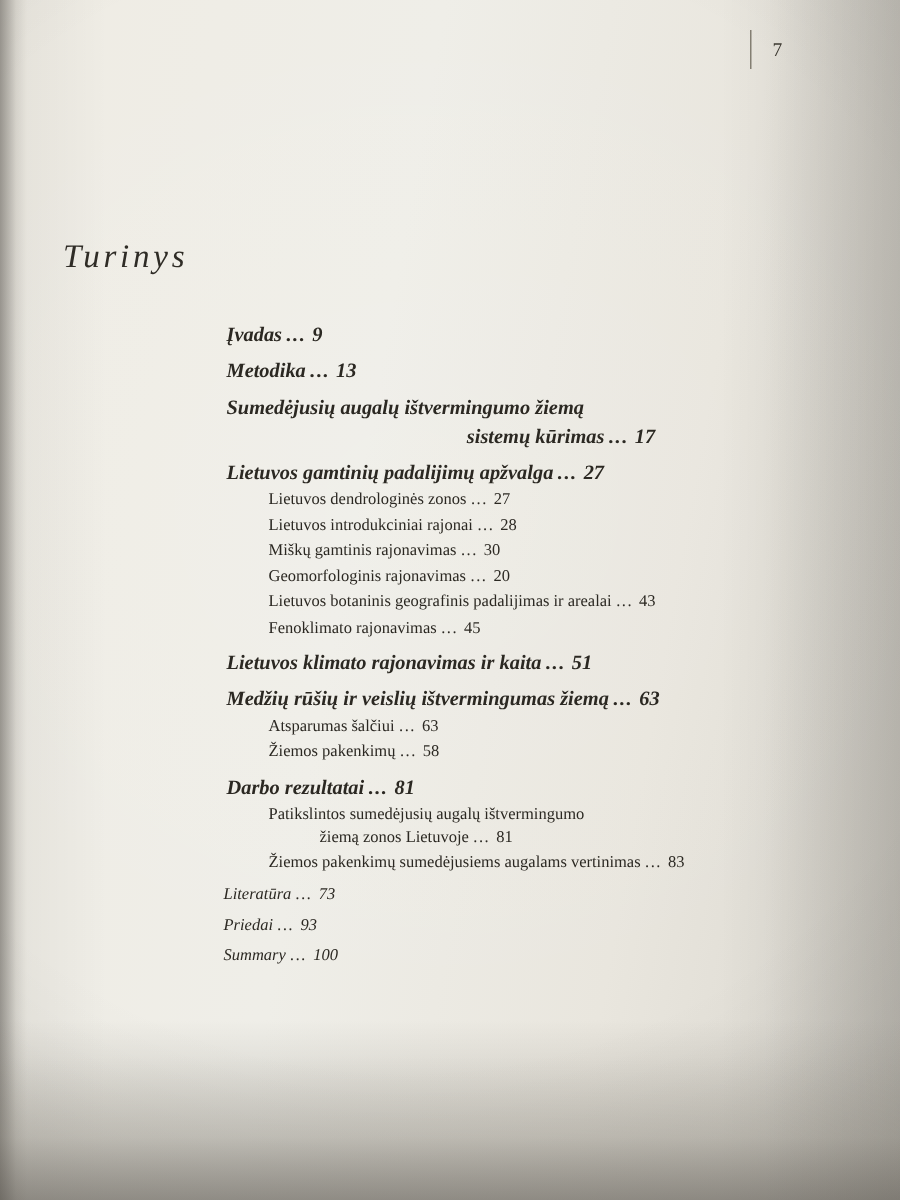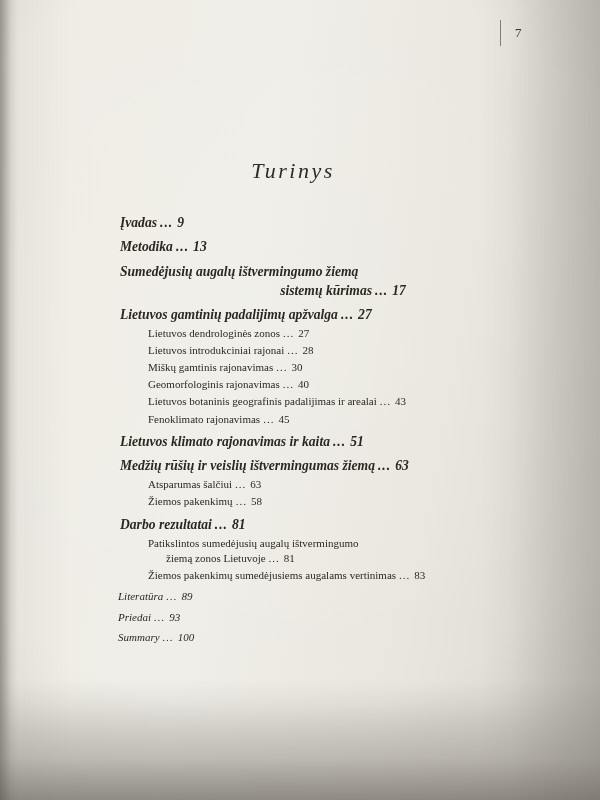--- a/index.html
+++ b/index.html
@@ -79,34 +79,33 @@
     color: #3a372f;
     letter-spacing: 0.5px;
   }
 
   
   .toc-title {
     position: absolute;
     top: 158px;
     left: 0;
     width: 544px;
-    text-align: center;
     font-style: italic;
     font-size: 22px;
     letter-spacing: 2.5px;
     color: #2f2c26;
     padding-left: 42px;
     box-sizing: border-box;
   }
 
   
   .toc {
     position: absolute;
     top: 208px;
-    left: 120px;
+    left: 151px;
     width: 430px;
   }
   .toc-entry {
     display: block;
     color: #2b2822;
     font-size: 11px;
     line-height: 1.42;
     margin-bottom: 1.5px;
     white-space: normal;
   }
@@ -131,21 +130,21 @@
   .dots {
     letter-spacing: 1px;
     padding: 0 4px 0 3px;
   }
   .pg {
     font-weight: inherit;
     font-style: inherit;
   }
   .wrap {
     display: block;
-    margin-left: 18px;
+    margin-left: 34px;
   }
   .lvl-1 .wrap { margin-left: 16px; text-align: center; }
 </style>
 </head>
 <body>
 
 <div class="photo">
   <div class="paper"></div>
   <div class="gutter"></div>
 
@@ -157,30 +156,30 @@
   <div class="toc-title">Turinys</div>
 
   <div class="toc" id="toc-list">
       <div class="toc-entry lvl-1"><span>Įvadas</span><span class="dots">...</span><span class="pg">9</span></div>
       <div class="toc-entry lvl-1"><span>Metodika</span><span class="dots">...</span><span class="pg">13</span></div>
       <div class="toc-entry lvl-1"><span>Sumedėjusių augalų ištvermingumo žiemą</span><span class="wrap">sistemų kūrimas<span class="dots">...</span><span class="pg">17</span></span></div>
       <div class="toc-entry lvl-1"><span>Lietuvos gamtinių padalijimų apžvalga</span><span class="dots">...</span><span class="pg">27</span></div>
       <div class="toc-entry lvl-2"><span>Lietuvos dendrologinės zonos</span><span class="dots">...</span><span class="pg">27</span></div>
       <div class="toc-entry lvl-2"><span>Lietuvos introdukciniai rajonai</span><span class="dots">...</span><span class="pg">28</span></div>
       <div class="toc-entry lvl-2"><span>Miškų gamtinis rajonavimas</span><span class="dots">...</span><span class="pg">30</span></div>
-      <div class="toc-entry lvl-2"><span>Geomorfologinis rajonavimas</span><span class="dots">...</span><span class="pg">40</span></div>
+      <div class="toc-entry lvl-2"><span>Geomorfologinis rajonavimas</span><span class="dots">...</span><span class="pg">20</span></div>
       <div class="toc-entry lvl-2"><span>Lietuvos botaninis geografinis padalijimas ir arealai</span><span class="dots">...</span><span class="pg">43</span></div>
       <div class="toc-entry lvl-2"><span>Fenoklimato rajonavimas</span><span class="dots">...</span><span class="pg">45</span></div>
       <div class="toc-entry lvl-1"><span>Lietuvos klimato rajonavimas ir kaita</span><span class="dots">...</span><span class="pg">51</span></div>
       <div class="toc-entry lvl-1"><span>Medžių rūšių ir veislių ištvermingumas žiemą</span><span class="dots">...</span><span class="pg">63</span></div>
       <div class="toc-entry lvl-2"><span>Atsparumas šalčiui</span><span class="dots">...</span><span class="pg">63</span></div>
       <div class="toc-entry lvl-2"><span>Žiemos pakenkimų</span><span class="dots">...</span><span class="pg">58</span></div>
       <div class="toc-entry lvl-1"><span>Darbo rezultatai</span><span class="dots">...</span><span class="pg">81</span></div>
       <div class="toc-entry lvl-2"><span>Patikslintos sumedėjusių augalų ištvermingumo</span><span class="wrap">žiemą zonos Lietuvoje<span class="dots">...</span><span class="pg">81</span></span></div>
       <div class="toc-entry lvl-2"><span>Žiemos pakenkimų sumedėjusiems augalams vertinimas</span><span class="dots">...</span><span class="pg">83</span></div>
-      <div class="toc-entry lvl-back"><span>Literatūra</span><span class="dots">...</span><span class="pg">89</span></div>
+      <div class="toc-entry lvl-back"><span>Literatūra</span><span class="dots">...</span><span class="pg">73</span></div>
       <div class="toc-entry lvl-back"><span>Priedai</span><span class="dots">...</span><span class="pg">93</span></div>
       <div class="toc-entry lvl-back"><span>Summary</span><span class="dots">...</span><span class="pg">100</span></div>
     </div>
 
   <div class="right-shadow"></div>
   <div class="bottom-shadow"></div>
 </div>
 
 </body></html>

